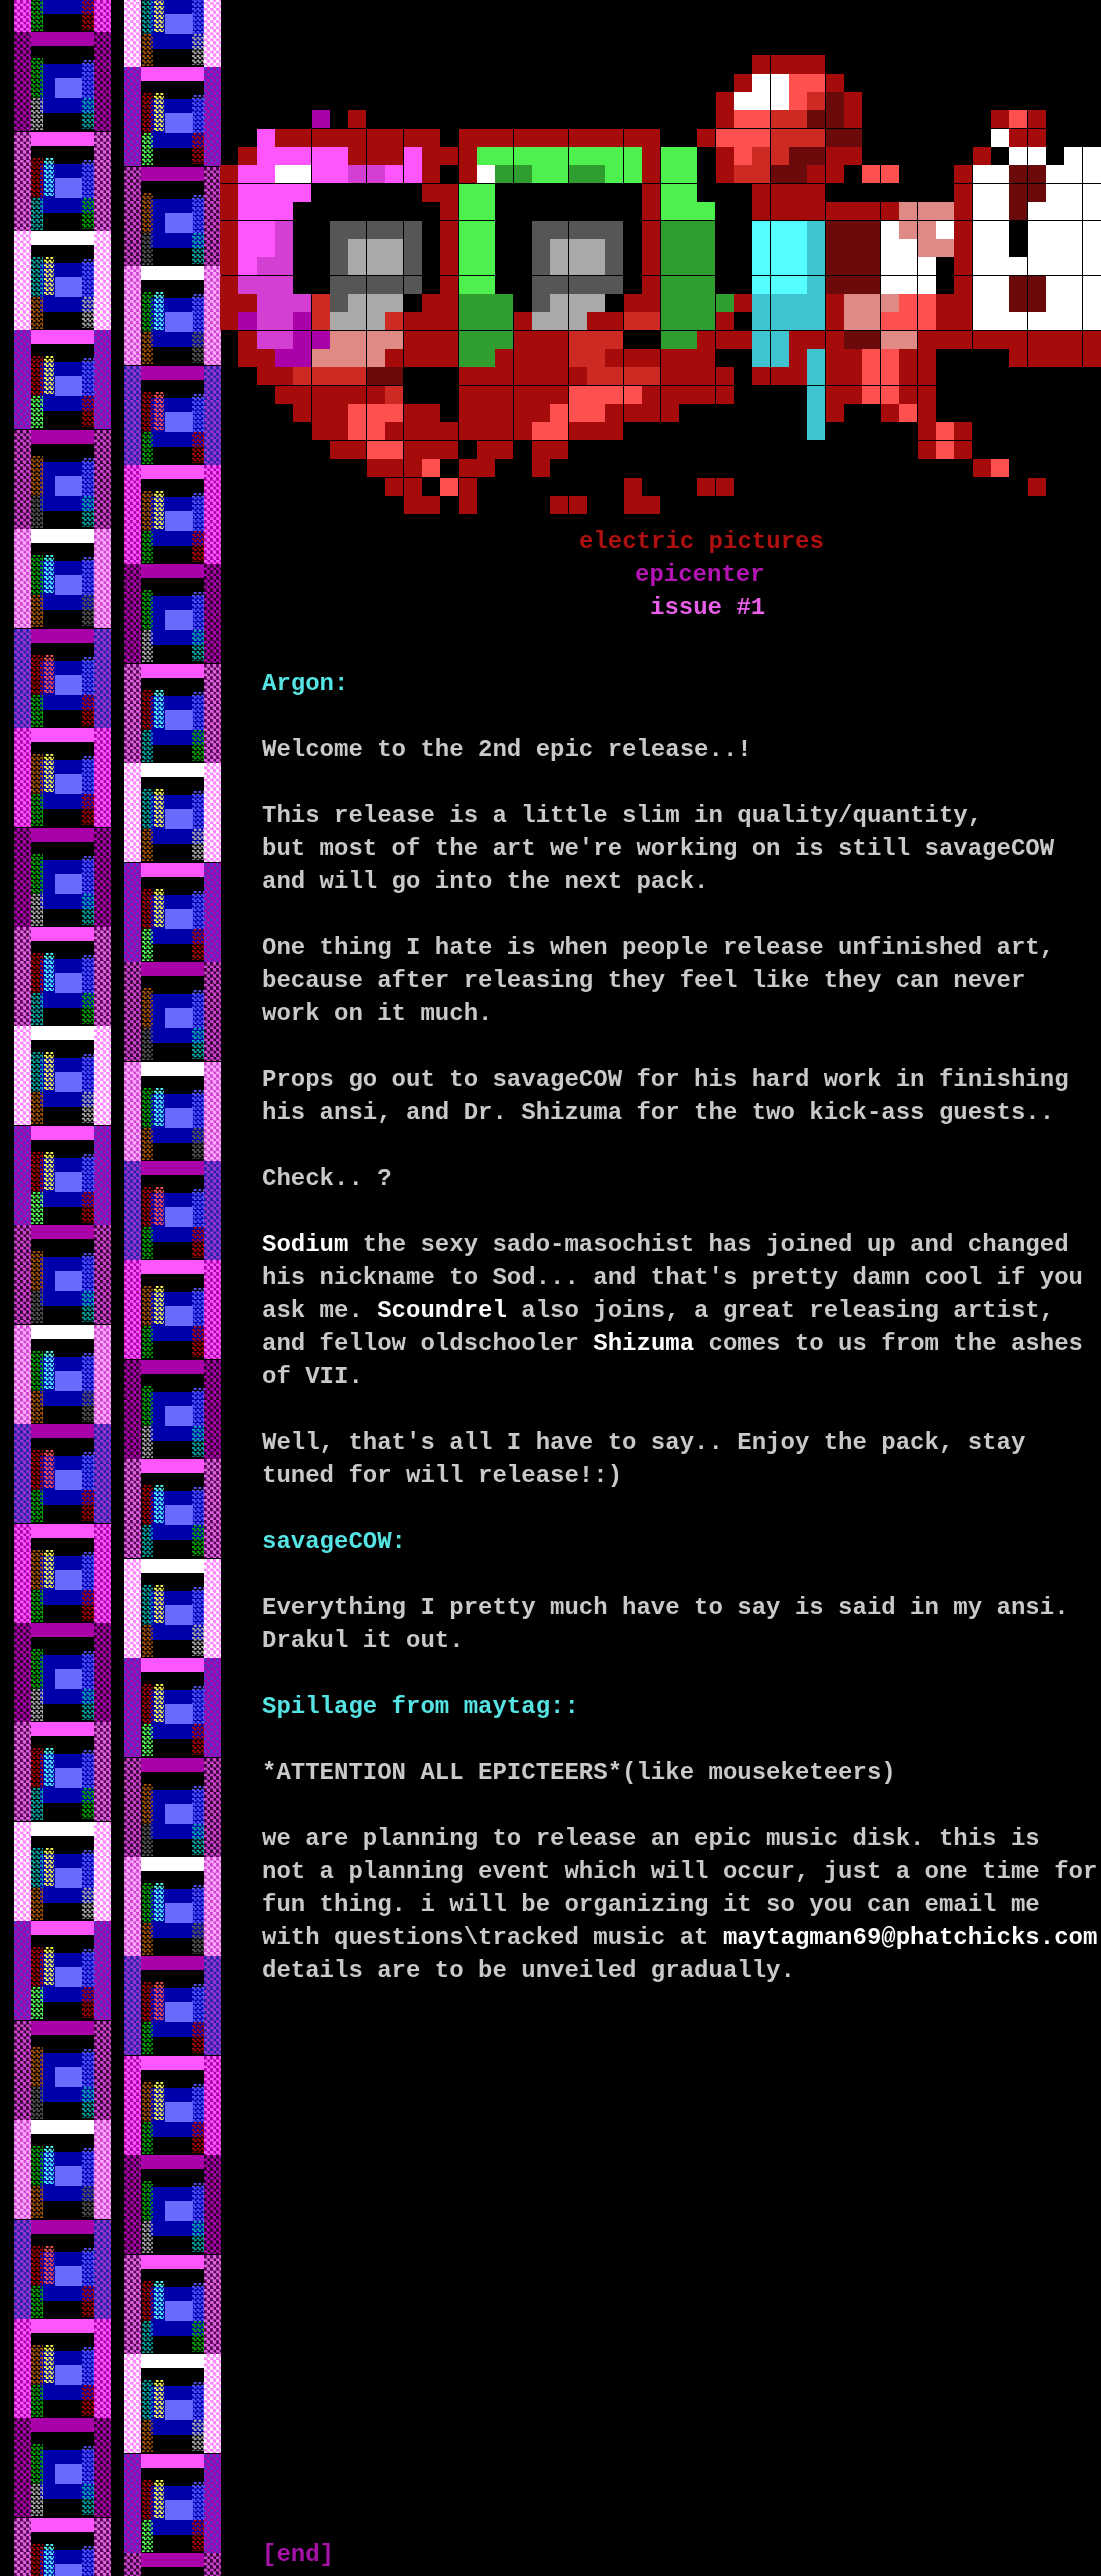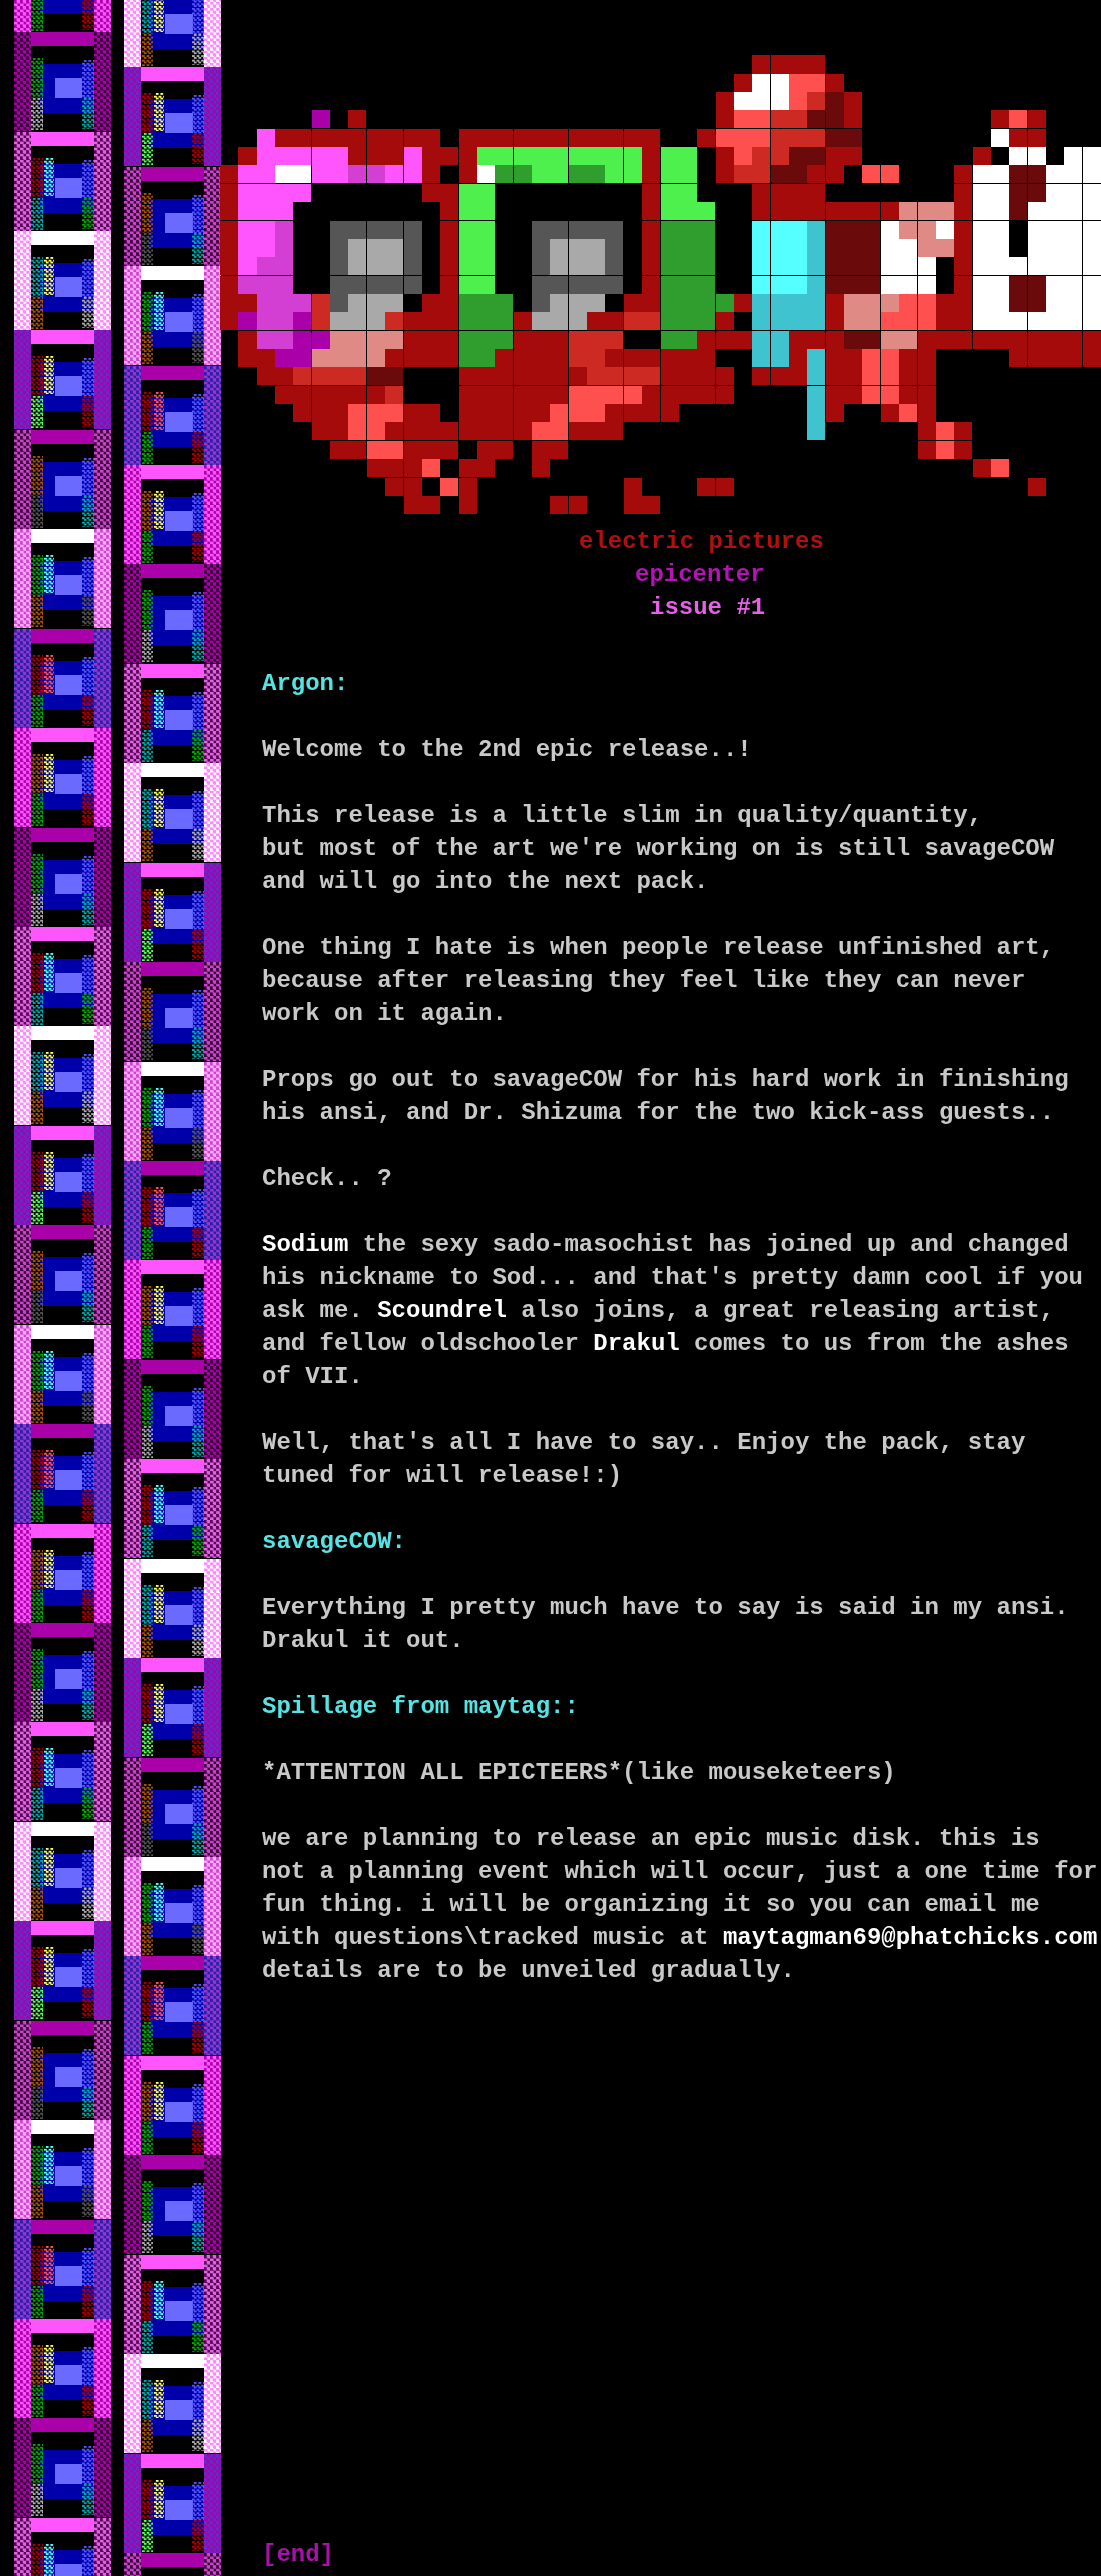--- a/index.html
+++ b/index.html
@@ -1334,31 +1334,31 @@
       <div class="tl"><span class="c-c">Argon:</span></div>
       <div class="tl">&nbsp;</div>
       <div class="tl"><span class="c-n">Welcome to the 2nd epic release..!</span></div>
       <div class="tl">&nbsp;</div>
       <div class="tl"><span class="c-n">This release is a little slim in quality/quantity,</span></div>
       <div class="tl"><span class="c-n">but most of the art we're working on is still savageCOW</span></div>
       <div class="tl"><span class="c-n">and will go into the next pack.</span></div>
       <div class="tl">&nbsp;</div>
       <div class="tl"><span class="c-n">One thing I hate is when people release unfinished art,</span></div>
       <div class="tl"><span class="c-n">because after releasing they feel like they can never</span></div>
-      <div class="tl"><span class="c-n">work on it again.</span></div>
+      <div class="tl"><span class="c-n">work on it much.</span></div>
       <div class="tl">&nbsp;</div>
       <div class="tl"><span class="c-n">Props go out to savageCOW for his hard work in finishing</span></div>
       <div class="tl"><span class="c-n">his ansi, and Dr. Shizuma for the two kick-ass guests..</span></div>
       <div class="tl">&nbsp;</div>
       <div class="tl"><span class="c-n">Check.. ?</span></div>
       <div class="tl">&nbsp;</div>
       <div class="tl"><span class="c-w">Sodium</span><span class="c-n"> the sexy sado-masochist has joined up and changed</span></div>
       <div class="tl"><span class="c-n">his nickname to Sod... and that's pretty damn cool if you</span></div>
       <div class="tl"><span class="c-n">ask me. </span><span class="c-w">Scoundrel</span><span class="c-n"> also joins, a great releasing artist,</span></div>
-      <div class="tl"><span class="c-n">and fellow oldschooler </span><span class="c-w">Drakul</span><span class="c-n"> comes to us from the ashes</span></div>
+      <div class="tl"><span class="c-n">and fellow oldschooler </span><span class="c-w">Shizuma</span><span class="c-n"> comes to us from the ashes</span></div>
       <div class="tl"><span class="c-n">of VII.</span></div>
       <div class="tl">&nbsp;</div>
       <div class="tl"><span class="c-n">Well, that's all I have to say.. Enjoy the pack, stay</span></div>
       <div class="tl"><span class="c-n">tuned for will release!:)</span></div>
       <div class="tl">&nbsp;</div>
       <div class="tl"><span class="c-c">savageCOW:</span></div>
       <div class="tl">&nbsp;</div>
       <div class="tl"><span class="c-n">Everything I pretty much have to say is said in my ansi.</span></div>
       <div class="tl"><span class="c-n">Drakul it out.</span></div>
       <div class="tl">&nbsp;</div>

